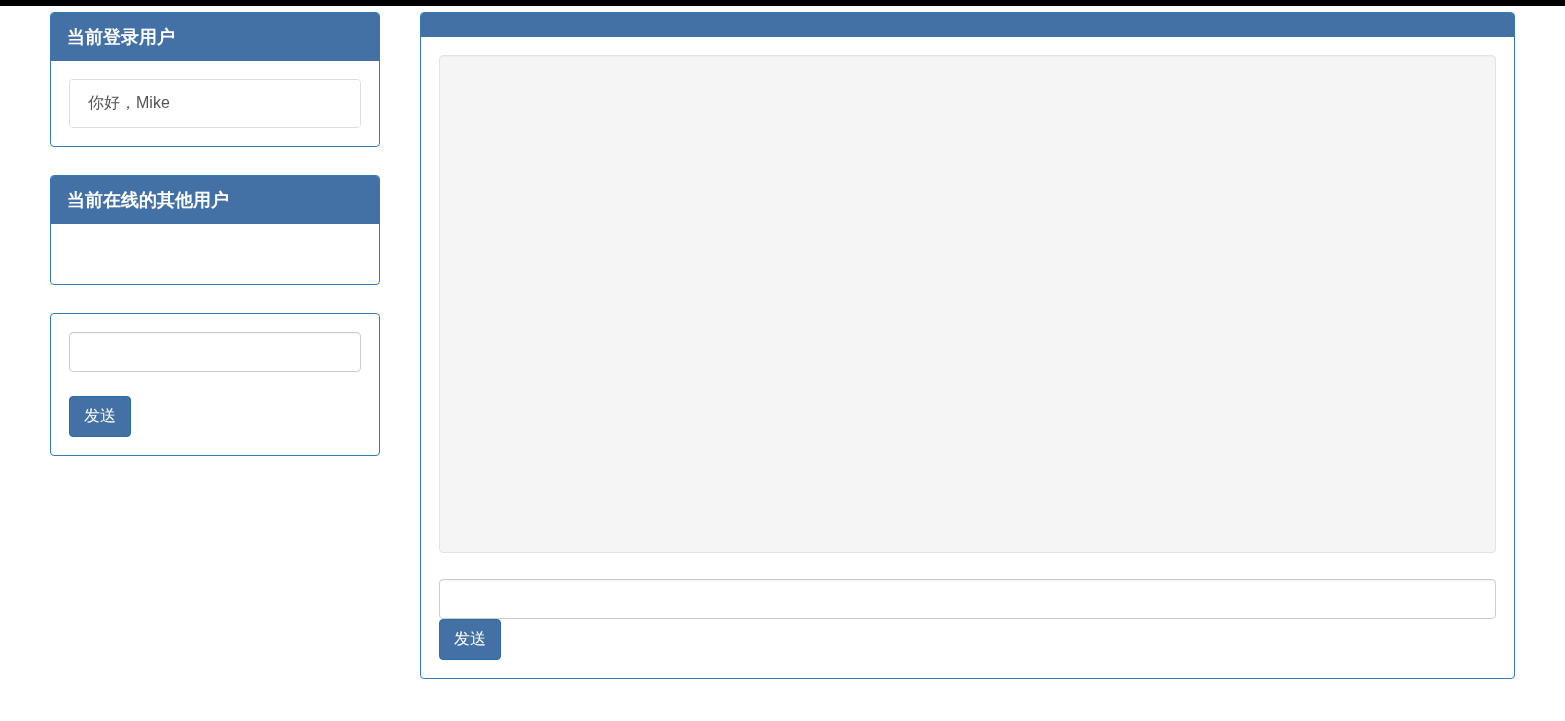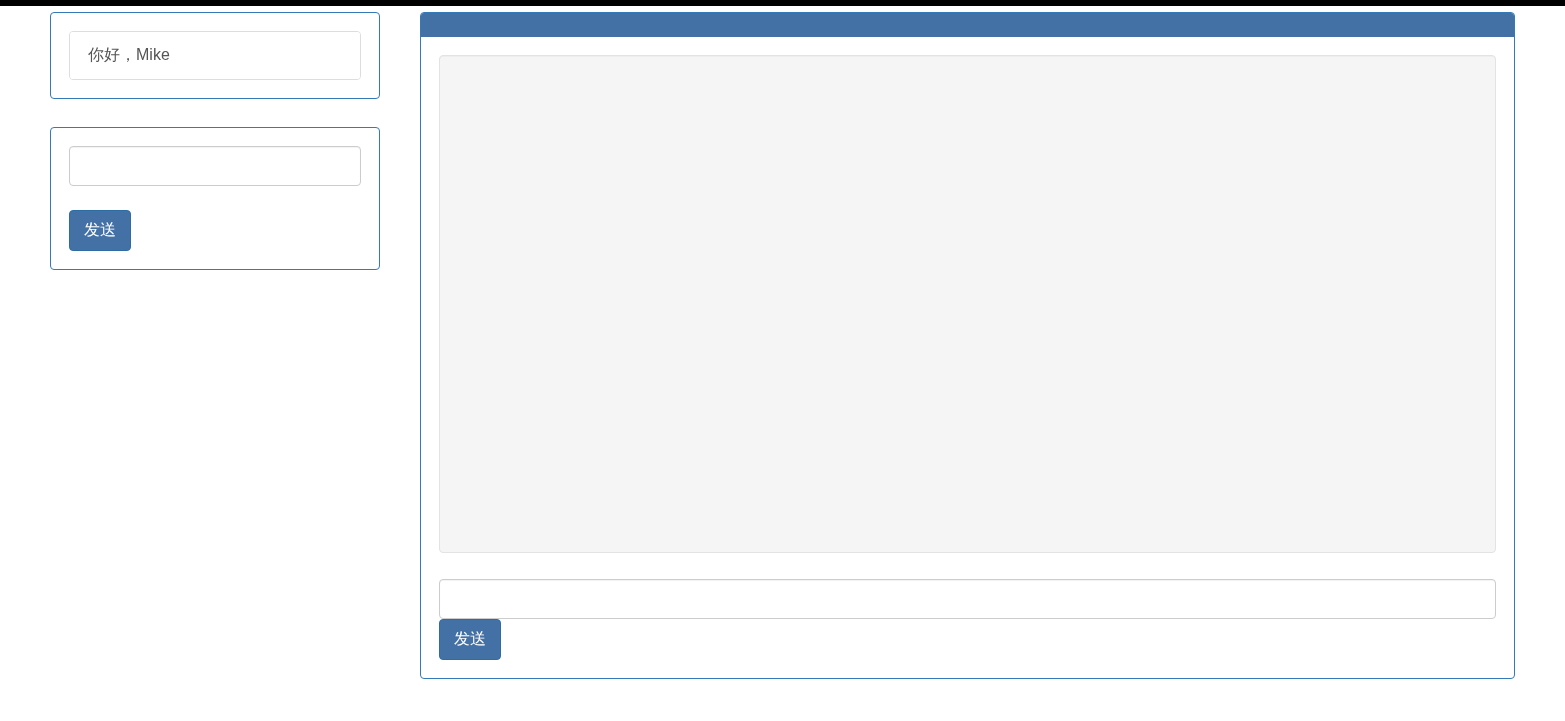--- a/index.html
+++ b/index.html
@@ -127,27 +127,32 @@
 </head>
 <body>
 
 <div class="top-black-bar"></div>
 
 <div class="container">
 
   <div class="left-col">
 
     <div class="panel">
+      <div class="panel-heading">当前登录用户</div>
       <div class="panel-body">
         <div class="list-group">
           <div class="list-group-item">你好，Mike</div>
         </div>
       </div>
     </div>
 
+    <div class="panel">
+      <div class="panel-heading">当前在线的其他用户</div>
+      <div class="online-body"></div>
+    </div>
 
     <div class="panel">
       <div class="panel-body broadcast-form">
         <input type="text" class="form-control" value="" style="">
         <button class="btn btn-primary">发送</button>
       </div>
     </div>
 
   </div>
 

